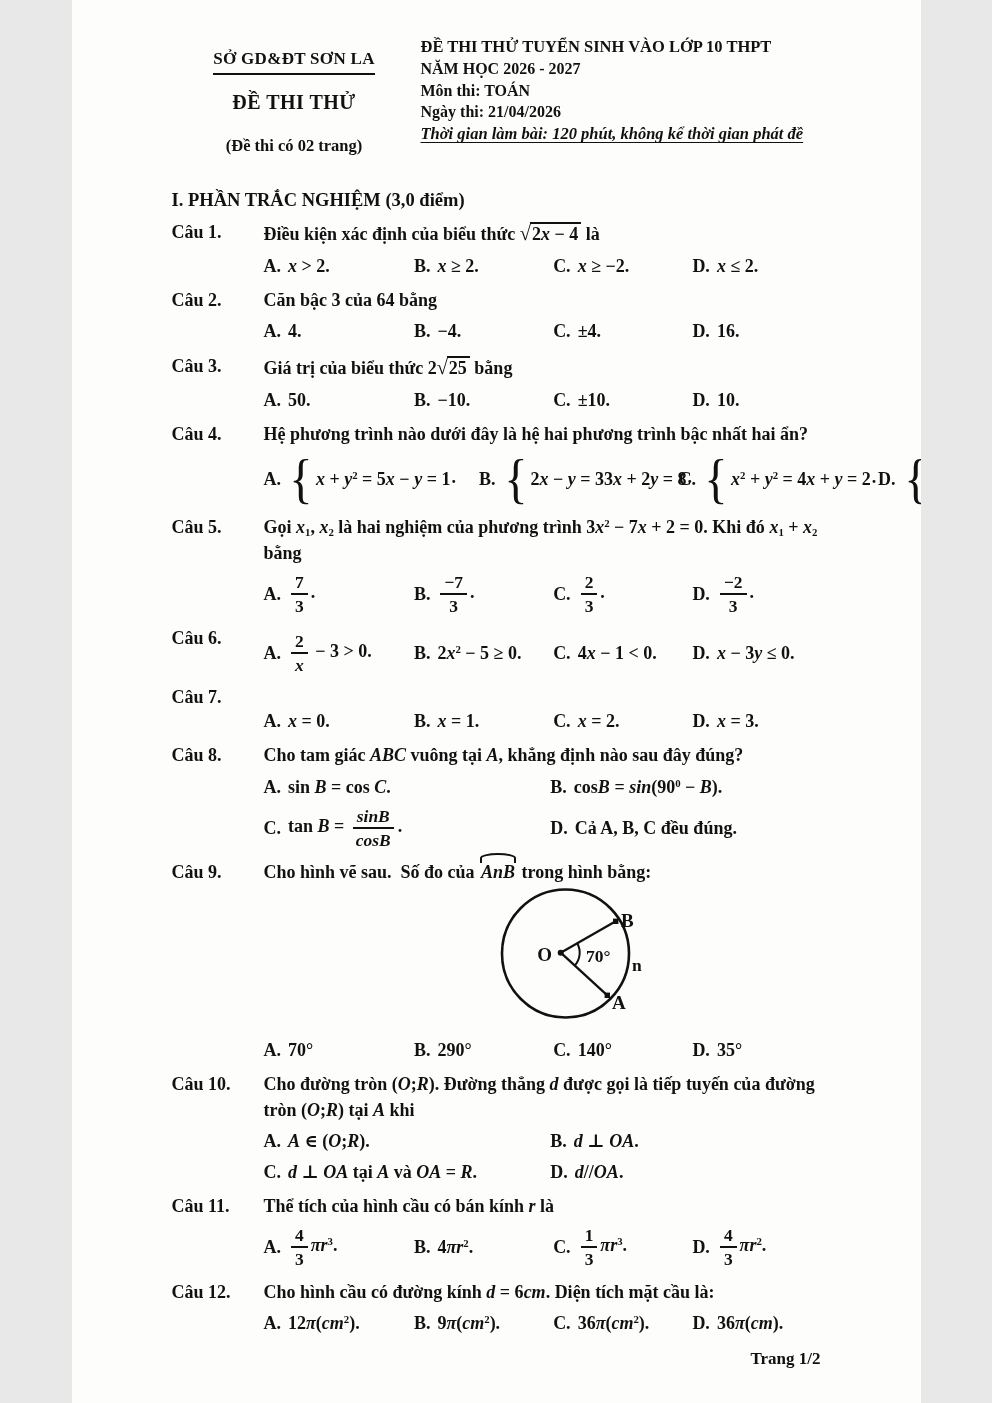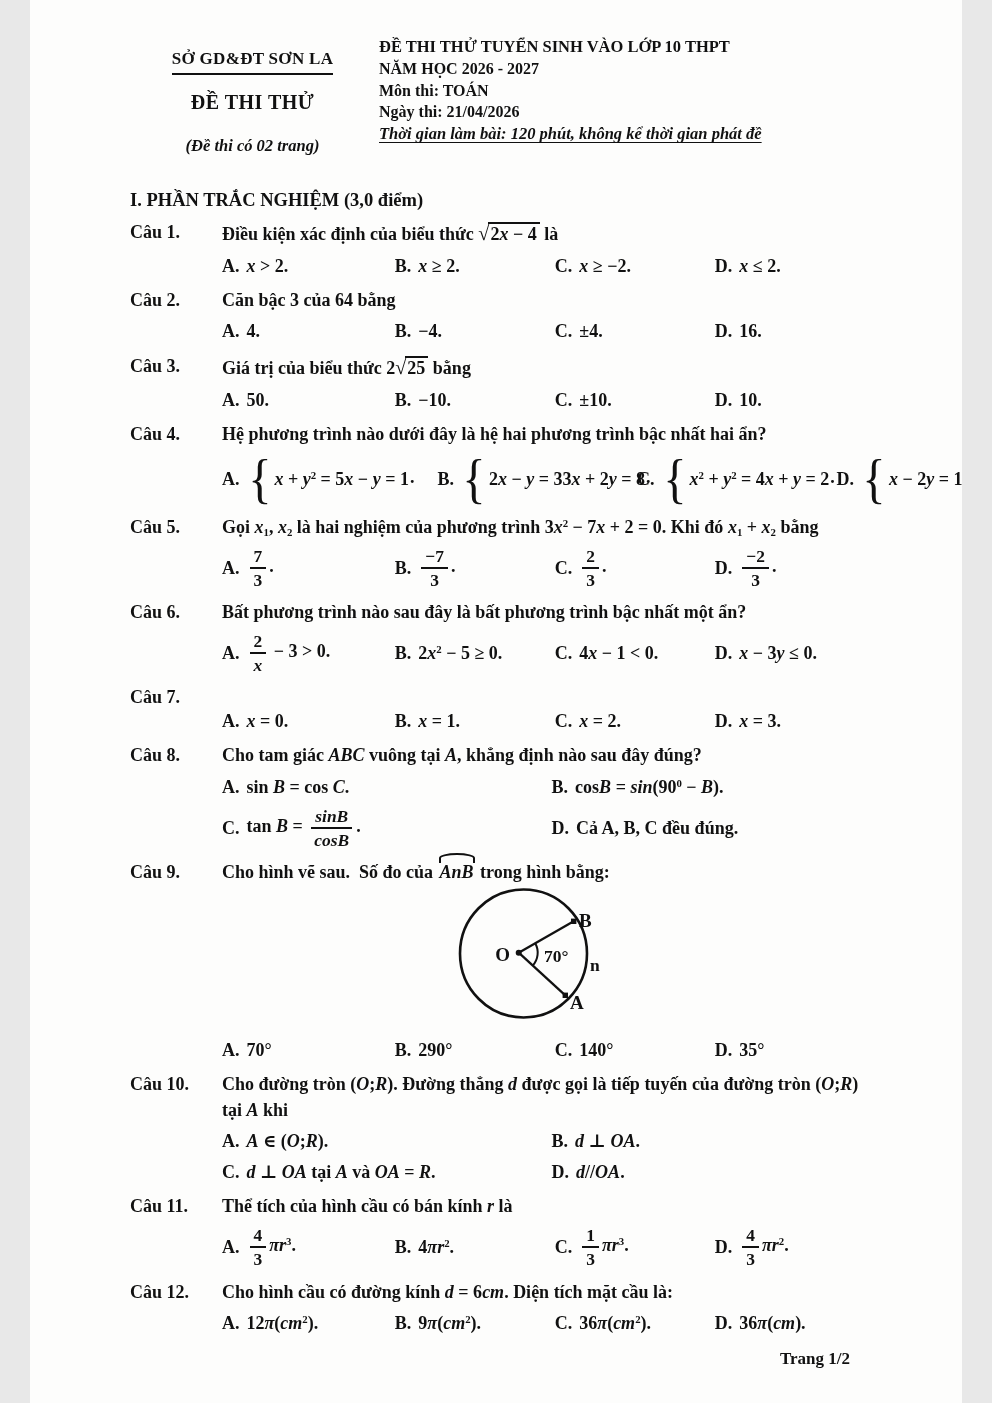--- a/index.html
+++ b/index.html
@@ -1,34 +1,34 @@
 <!DOCTYPE html>
 <html><head>
 <meta charset="utf-8">
 <style>
   html,body{margin:0;padding:0;background:#e8e8e8;}
   .page{
     position:relative;
-    width:932px;height:1403px;
+    width:849px;height:1403px;
     margin:0 auto;
     background:#fdfdfc;
     color:#111;
     font-family:"Liberation Serif","DejaVu Serif",serif;
     font-weight:bold;
     font-size:17.5px;
     box-sizing:border-box;
     padding:36px 100px 0 100px;
     overflow:hidden;
   }
   
   .header{display:flex;align-items:flex-start;}
   .hdr-left{width:245px;text-align:center;padding-top:12px;flex:0 0 245px;}
   .dept{display:inline-block;font-size:17px;padding-bottom:4px;border-bottom:2.5px solid #111;letter-spacing:.3px;}
   .exam-type{font-size:20px;margin-top:16px;letter-spacing:.5px;}
-  .page-note{font-style:italic;font-size:16.5px;margin-top:22px;white-space:nowrap;}
+  .page-note{font-size:16.5px;margin-top:22px;white-space:nowrap;}
   .hdr-right{flex:1;text-align:left;font-size:16px;line-height:1.35;padding-left:4px;}
   .hdr-right .r1{font-size:16.5px;}
   .duration{font-style:italic;font-size:16.5px;text-decoration:underline;text-underline-offset:3px;}
   
   .section-title{font-size:18.5px;margin:34px 0 4px 0;}
   
   .question{display:flex;margin-top:8px;gap:12px;}
   .q-label{flex:0 0 80px;font-size:18px;line-height:1.45;}
   .q-body{flex:1;font-size:18px;}
   .q-text{line-height:1.45;}
@@ -51,21 +51,21 @@
   .cases{display:inline-flex;align-items:center;vertical-align:middle;margin-right:1px;}
   .cases::before{content:'{';font-weight:normal;font-size:3em;line-height:1;margin-right:2px;transform:scaleX(.9);}
   .cases .rows{display:inline-flex;flex-direction:row;line-height:1.35;text-align:left;}
   .arc{position:relative;display:inline-block;padding:0 2px;}
   .arc::before{content:'';position:absolute;left:1px;right:1px;top:-6px;height:8px;border:2px solid #111;border-bottom:none;border-radius:100% 100% 0 0;}
   
   .figure{margin:2px 0 2px 225px;}
   .figure svg text{font-family:"Liberation Serif","DejaVu Serif",serif;font-weight:bold;fill:#111;font-size:19px;}
   .figure svg text.small{font-size:17.5px;}
   
-  .footer{position:absolute;right:112px;bottom:34px;font-size:17px;}
+  .footer{position:absolute;right:100px;bottom:34px;font-size:17px;}
 </style>
 </head>
 <body>
 
 <div class="page">
 
   <div class="header">
     <div class="hdr-left">
       <div><span class="dept">SỞ GD&amp;ĐT SƠN LA</span></div>
       <div class="exam-type">ĐỀ THI THỬ</div>
@@ -231,21 +231,20 @@
                   <span>−2</span>
                   <span>3</span>
                 </span>.</span>
             </div>
           </div>
         </div>
       </div>
       <div class="question">
         <div class="q-label">Câu 6.</div>
         <div class="q-body">
-          <div class="q-text">Bất phương trình nào sau đây là bất phương trình bậc nhất một ẩn?</div>
           <div class="opt-row cols4">
             <div class="opt">
               <span class="okey">A.</span>
               <span class="oval"><span class="frac">
                   <span>2</span>
                   <span><i>x</i></span>
                 </span> − 3 &gt; 0.</span>
             </div>
             <div class="opt">
               <span class="okey">B.</span>

